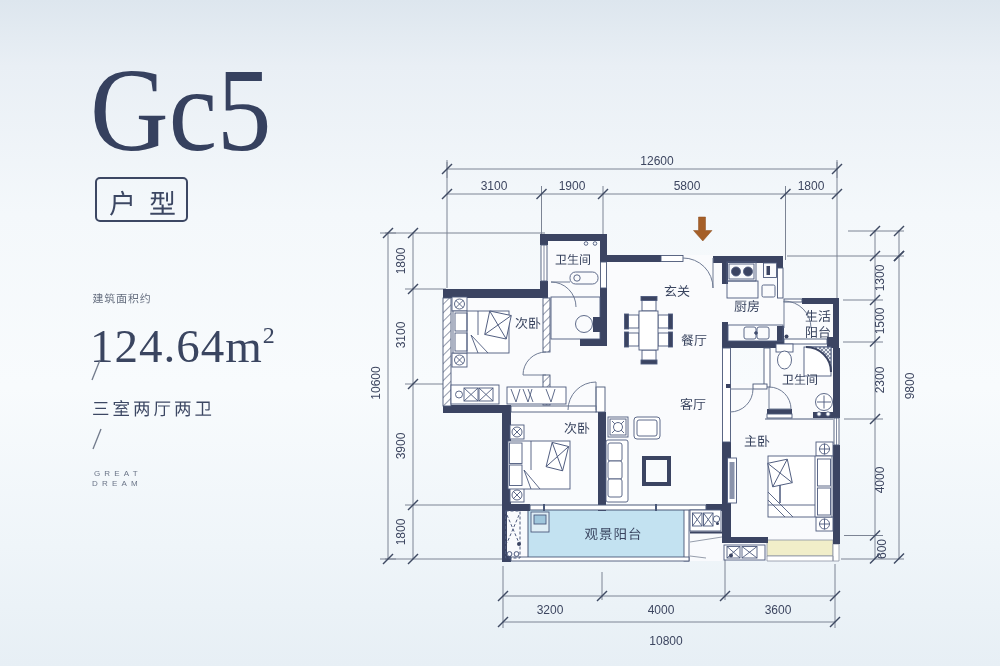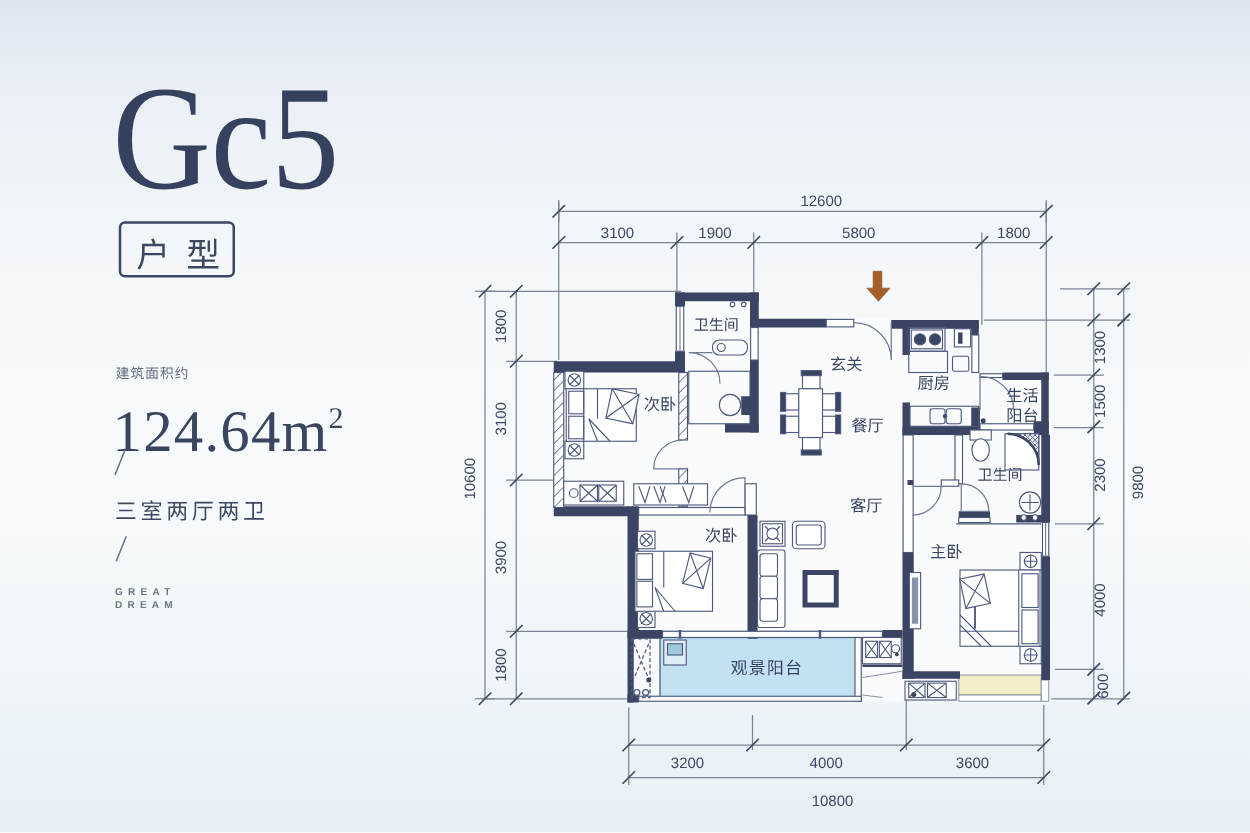--- a/index.html
+++ b/index.html
@@ -1,26 +1,26 @@
 <!DOCTYPE html>
 <html><head>
 <meta charset="utf-8">
 <style>
   html,body{margin:0;padding:0;}
   body{width:1000px;height:666px;overflow:hidden;font-family:"Liberation Sans",sans-serif;}
   .page{position:relative;width:1000px;height:666px;
-    background:linear-gradient(180deg,#dde6ee 0%,#e9eff5 10%,#f4f8fb 32%,#f8fbfd 58%,#eff5f9 82%,#e7eff5 100%);}
+    background:linear-gradient(180deg,#dde6ee 0%,#e9eff5 10%,#f4f8fb 32%,#f8fbfd 58%,#eff5f9 82%,#e7eff5 100%);text-align:right;}
   .gc5{position:absolute;left:90px;top:42px;font-family:"Liberation Serif",serif;font-size:119px;color:#36415f;letter-spacing:0px;transform:scaleX(0.915);transform-origin:left top;}
   .hxbox{position:absolute;left:95px;top:177px;width:93px;height:45px;border:2px solid #3c4763;border-radius:5px;
     display:flex;align-items:center;justify-content:center;font-size:27px;color:#3c4763;white-space:nowrap;letter-spacing:14px;padding-left:14px;box-sizing:border-box;}
   .jzmj{position:absolute;left:92px;top:291px;font-size:11px;color:#626b7c;letter-spacing:0.8px;}
   .area{position:absolute;left:90px;top:303px;letter-spacing:1px;font-family:"Liberation Serif",serif;font-size:47px;color:#3a4560;margin-top:16px;}
   .area sup{font-size:24px;position:relative;top:-2px;}
   .rooms{position:absolute;left:92px;top:397px;font-size:17px;color:#3c4763;letter-spacing:3px;}
-  .great{position:absolute;left:92px;top:469px;font-size:8px;color:#6a7487;letter-spacing:4.2px;line-height:10px;font-weight:bold;}
+  .great{position:absolute;left:92px;top:469px;font-size:8px;color:#6a7487;letter-spacing:4.2px;line-height:10px;font-weight:normal;}
 </style>
 </head>
 <body>
 <div class="page">
 
   <div class="gc5">Gc5</div>
 
   <div class="hxbox"></div>
 
   <div class="jzmj"></div>

